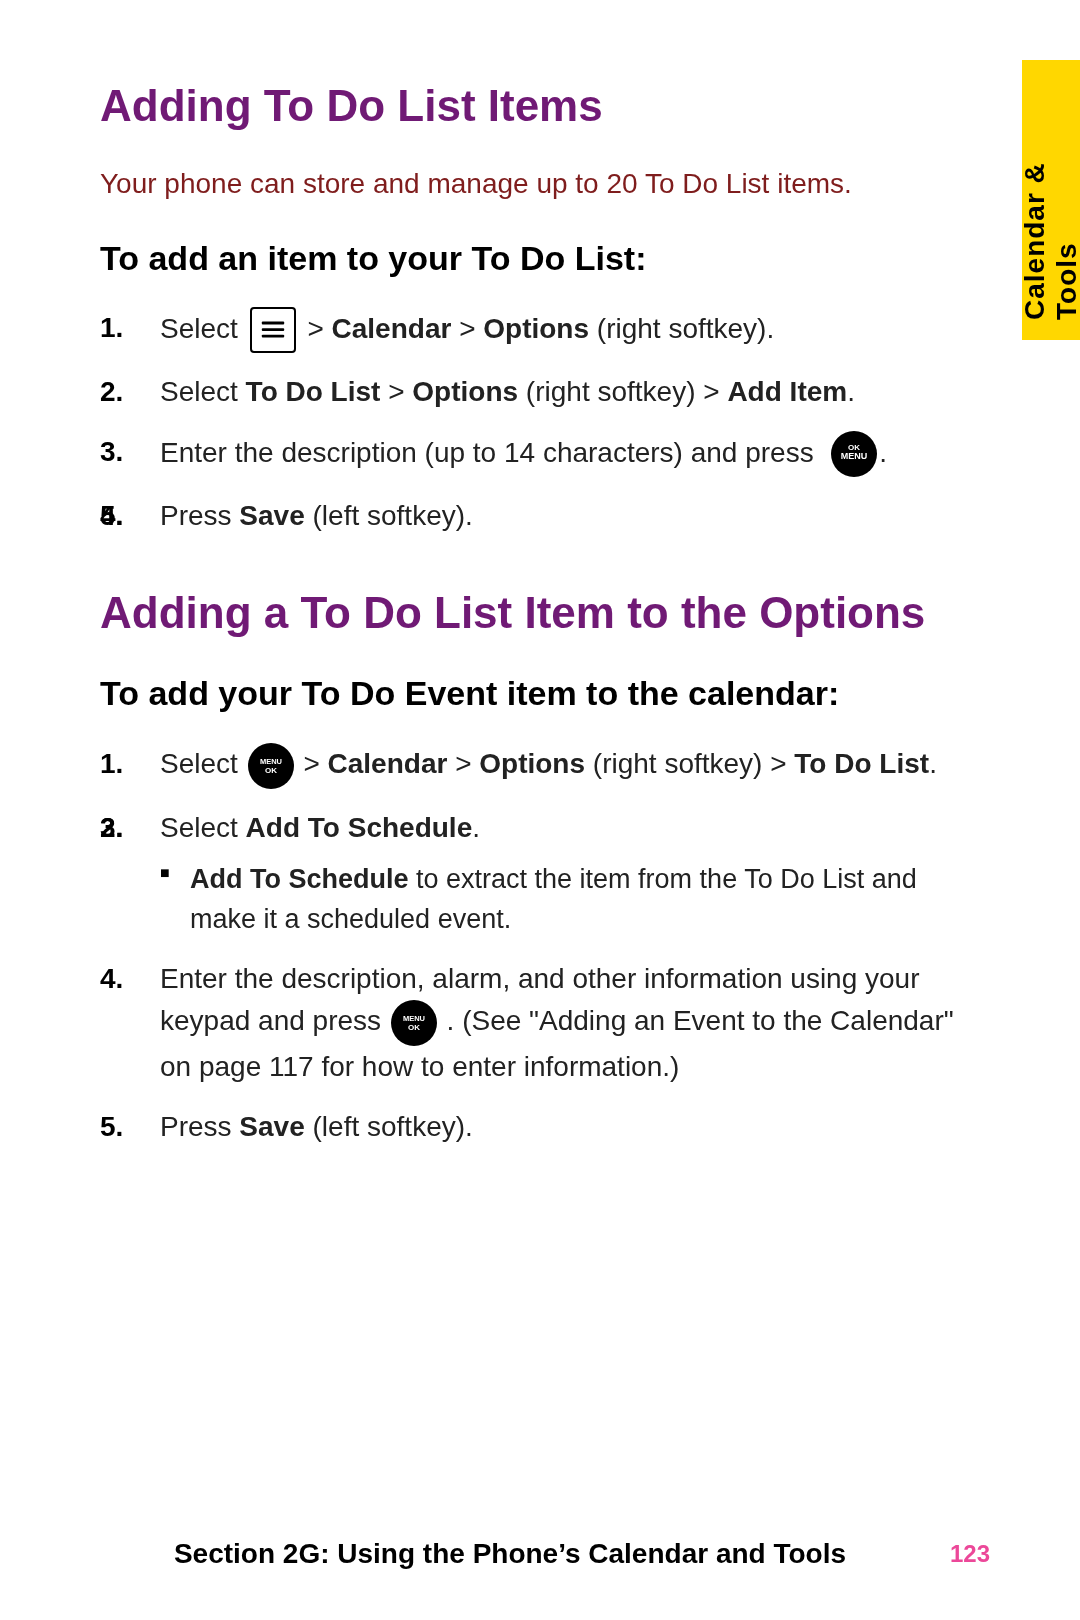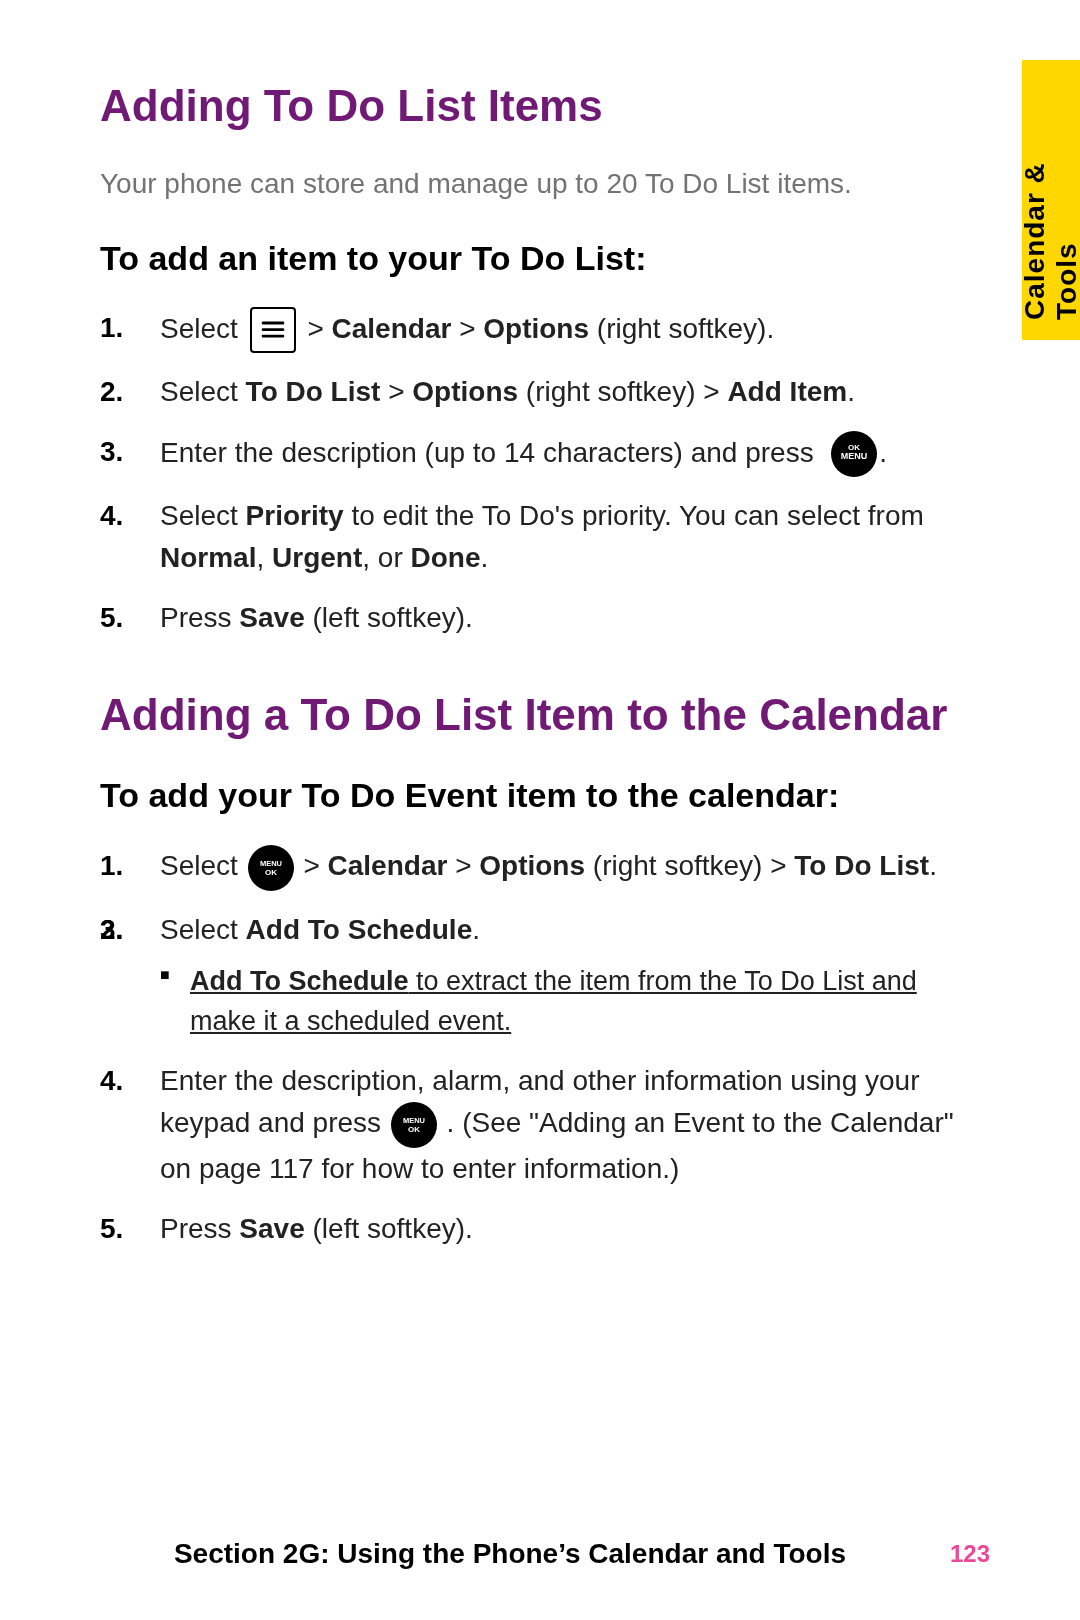--- a/index.html
+++ b/index.html
@@ -52,21 +52,21 @@
       font-weight: 900;
       color: #701a75;
       margin-bottom: 30px;
       line-height: 1.2;
       font-family: 'Arial', sans-serif;
     }
 
     
     .intro-text {
       font-size: 28px;
-      color: #737373;
+      color: #7f1d1d;
       margin-bottom: 30px;
       line-height: 1.5;
     }
 
     
     .instruction-heading {
       font-size: 34px;
       font-weight: bold;
       color: #000;
       margin-bottom: 25px;
@@ -133,21 +133,20 @@
       padding-left: 0;
     }
 
     .sub-bullet li {
       font-size: 27px;
       color: #222;
       line-height: 1.5;
       padding-left: 30px;
       position: relative;
       margin-bottom: 10px;
-      text-decoration: underline;
     }
 
     .sub-bullet li::before {
       content: '■';
       color: #000;
       position: absolute;
       left: 0;
       top: 2px;
       font-size: 16px;
     }
@@ -247,36 +246,33 @@
               <circle cx="15" cy="15" r="14" fill="#000"></circle>
               <text x="15" y="20" text-anchor="middle" fill="#fff" font-size="9" font-weight="bold" font-family="Arial">MENU</text>
               <text x="15" y="11" text-anchor="middle" fill="#fff" font-size="8" font-weight="bold" font-family="Arial">OK</text>
             </svg>
           </span>.
         </span>
       </li>
 
       <li>
         <span class="step-num">4.</span>
-        <span class="step-content">
-          Select <span class="bold">Priority</span> to edit the To Do's priority. You can select from <span class="bold">Normal</span>, <span class="bold">Urgent</span>, or <span class="bold">Done</span>.
-        </span>
       </li>
 
       <li>
         <span class="step-num">5.</span>
         <span class="step-content">
           Press <span class="bold">Save</span> (left softkey).
         </span>
       </li>
     </ol>
   </div>
 
   <div class="section-two">
-    <h2 class="section-title">Adding a To Do List Item to the Calendar</h2>
+    <h2 class="section-title">Adding a To Do List Item to the Options</h2>
 
     <p class="instruction-heading">To add your To Do Event item to the calendar:</p>
 
     <ol class="steps-list">
 
       <li>
         <span class="step-num">1.</span>
         <span class="step-content">
           Select
           <span class="icon-circle">

